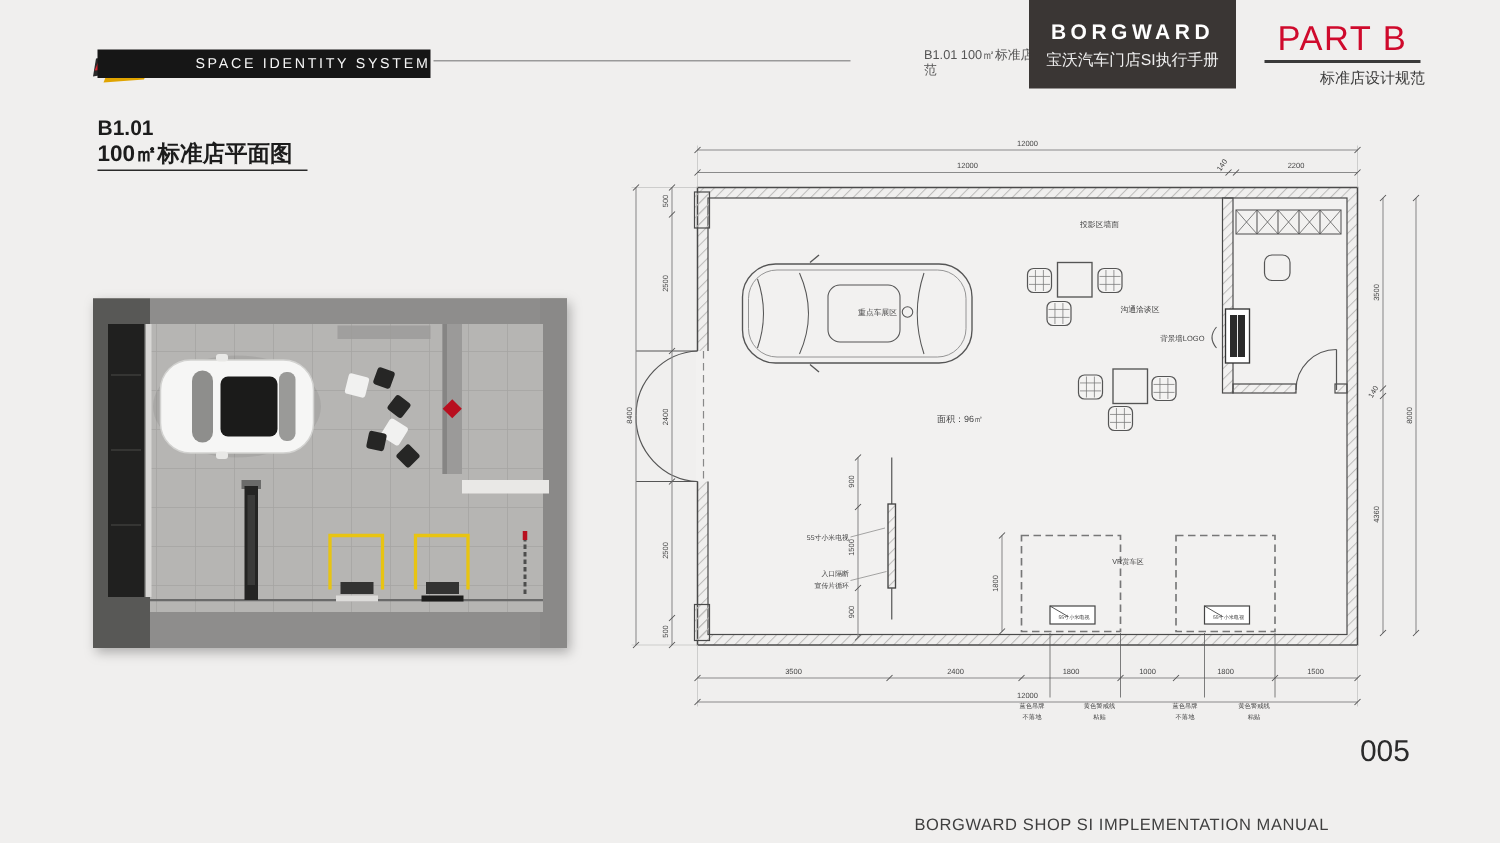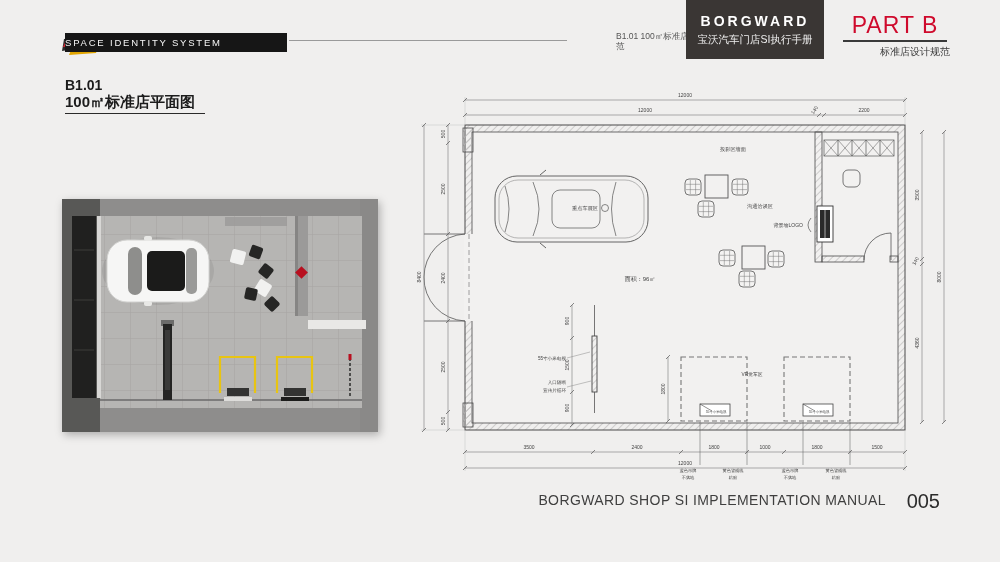--- a/index.html
+++ b/index.html
@@ -1,39 +1,39 @@
 <!DOCTYPE html>
 <html><head>
 <meta charset="utf-8">
 <style>
   html,body{margin:0;padding:0;}
   #page{position:relative;width:1000px;height:562px;background:#f0efee;overflow:hidden;
         font-family:"Liberation Sans",sans-serif;color:#222;}
   .abs{position:absolute;}
   
   #system-bar{left:65px;top:33px;width:222px;height:19px;background:#161616;display:flex;
-      align-items:center;justify-content:flex-start;}
+      align-items:center;justify-content:flex-end;}
   #system-bar span{color:#f5f5f5;font-size:9.5px;letter-spacing:1.8px;}
   #flag{left:62px;top:34px;width:40px;height:22px;}
   #hairline{left:289px;top:40px;width:278px;height:1px;background:#9a9a9a;}
   #breadcrumb{left:572px;top:31px;width:105px;font-size:8.5px;color:#555;line-height:10px;margin-left:44px;}
   #brand-box{left:686px;top:0;width:138px;height:59px;background:#3a3634;display:flex;
       flex-direction:column;align-items:center;justify-content:center;}
   #brand-name{color:#fff;font-size:14px;font-weight:bold;letter-spacing:3px;}
   #brand-sub{color:#eee;font-size:10.5px;margin-top:4px;}
   #part-label{left:840px;top:12px;width:110px;text-align:center;font-size:23px;color:#cf0a2c;
       letter-spacing:1px;}
   #part-rule{left:843px;top:40px;width:104px;height:1.5px;background:#3a3a3a;}
   #part-sub{left:840px;top:45px;width:110px;text-align:right;font-size:10px;color:#3a3a3a;}
   
   #title-code{left:65px;top:77px;font-size:14px;font-weight:bold;color:#1c1c1c;}
   #title-name{left:65px;top:93px;font-size:15px;font-weight:bold;color:#1c1c1c;}
   #title-rule{left:65px;top:113px;width:140px;height:1px;background:#2a2a2a;}
   
-  #footer-title{right:114px;top:492px;font-size:14px;color:#3f3f3f;letter-spacing:0.4px;}
+  #footer-title{right:114px;top:544px;font-size:11px;color:#3f3f3f;letter-spacing:0.4px;}
   #page-num{right:60px;top:490px;font-size:20px;color:#2b2b2b;}
   
   #render-wrap{left:60px;top:197px;filter:drop-shadow(2px 3px 4px rgba(0,0,0,.28));}
   svg text{font-family:"Liberation Sans",sans-serif;fill:#444;}
 </style>
 </head>
 <body>
 
 <div id="page">
 

